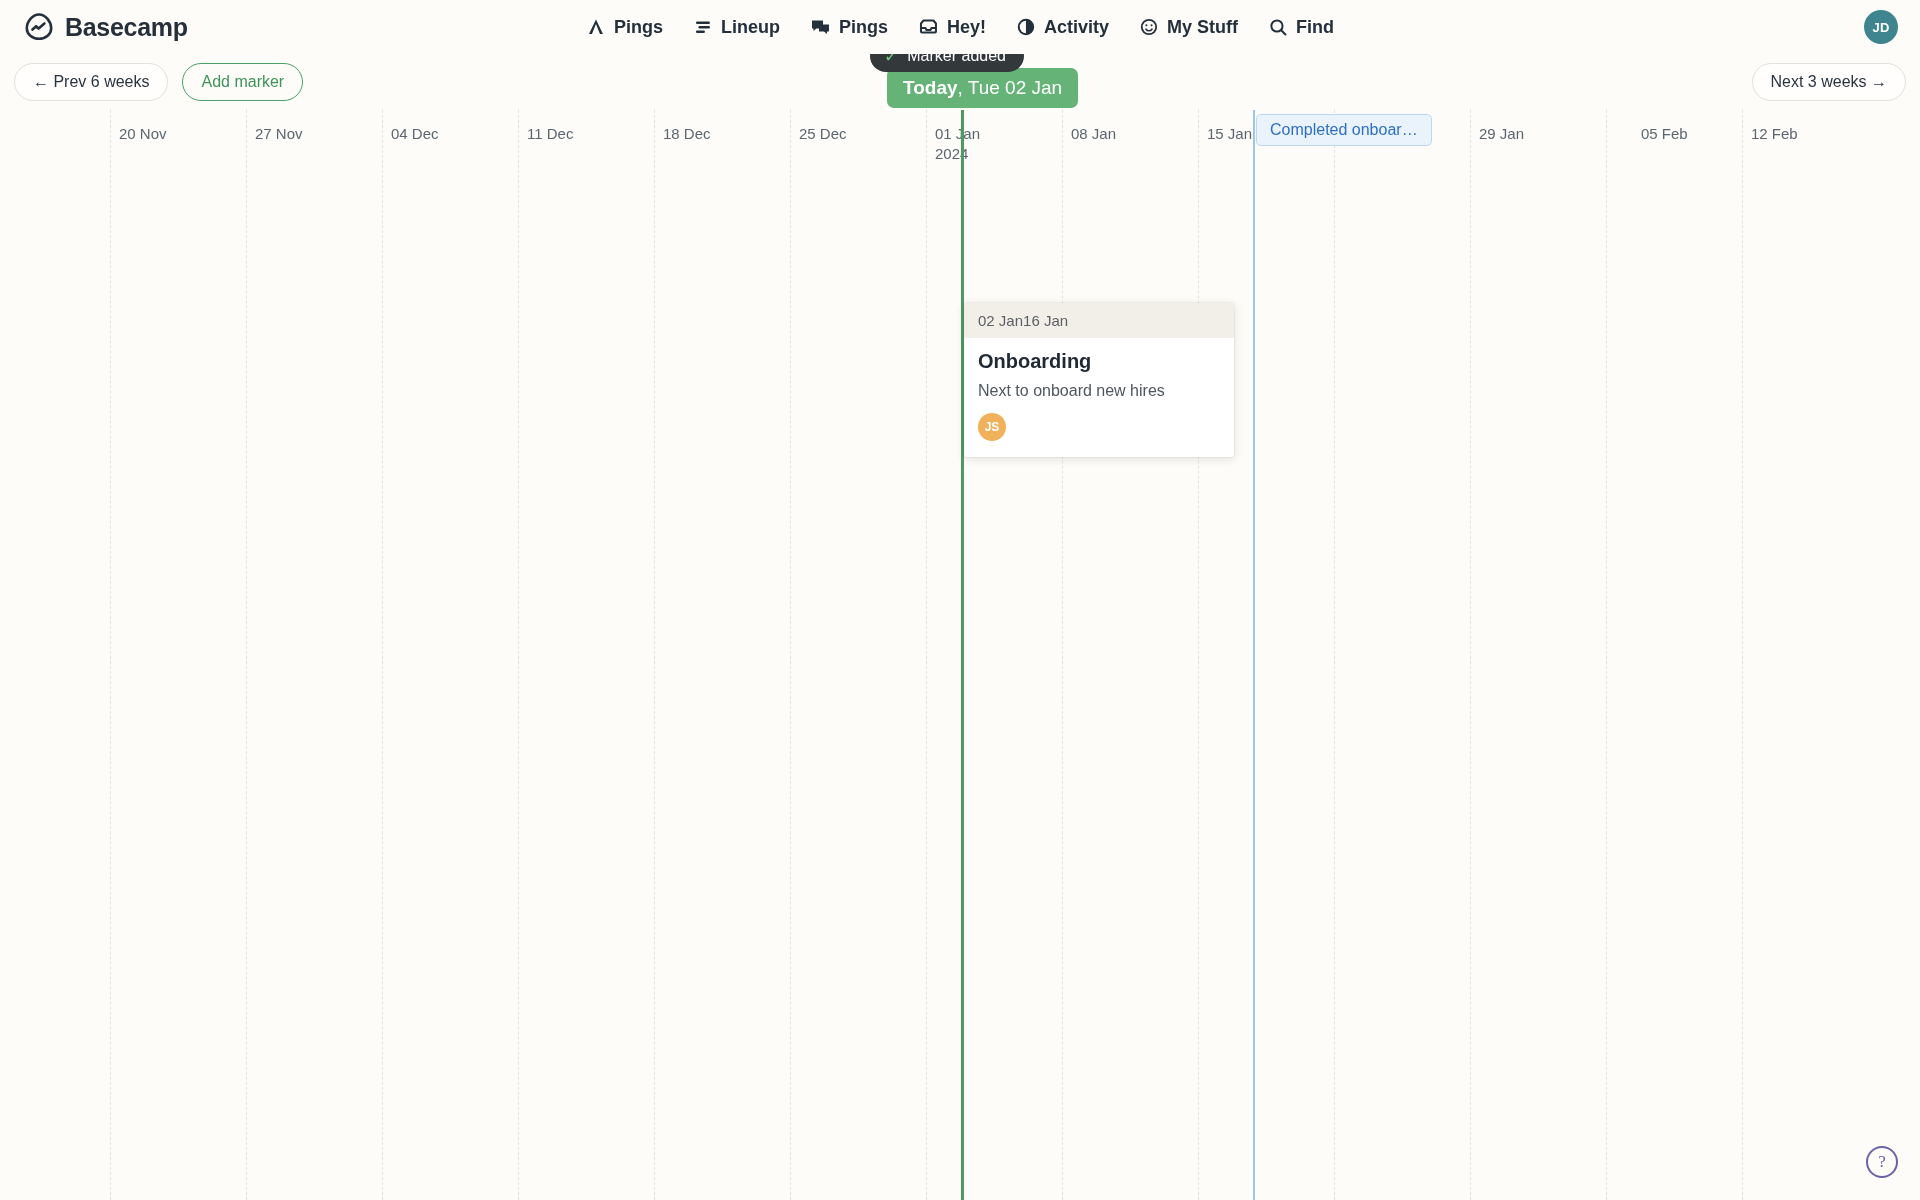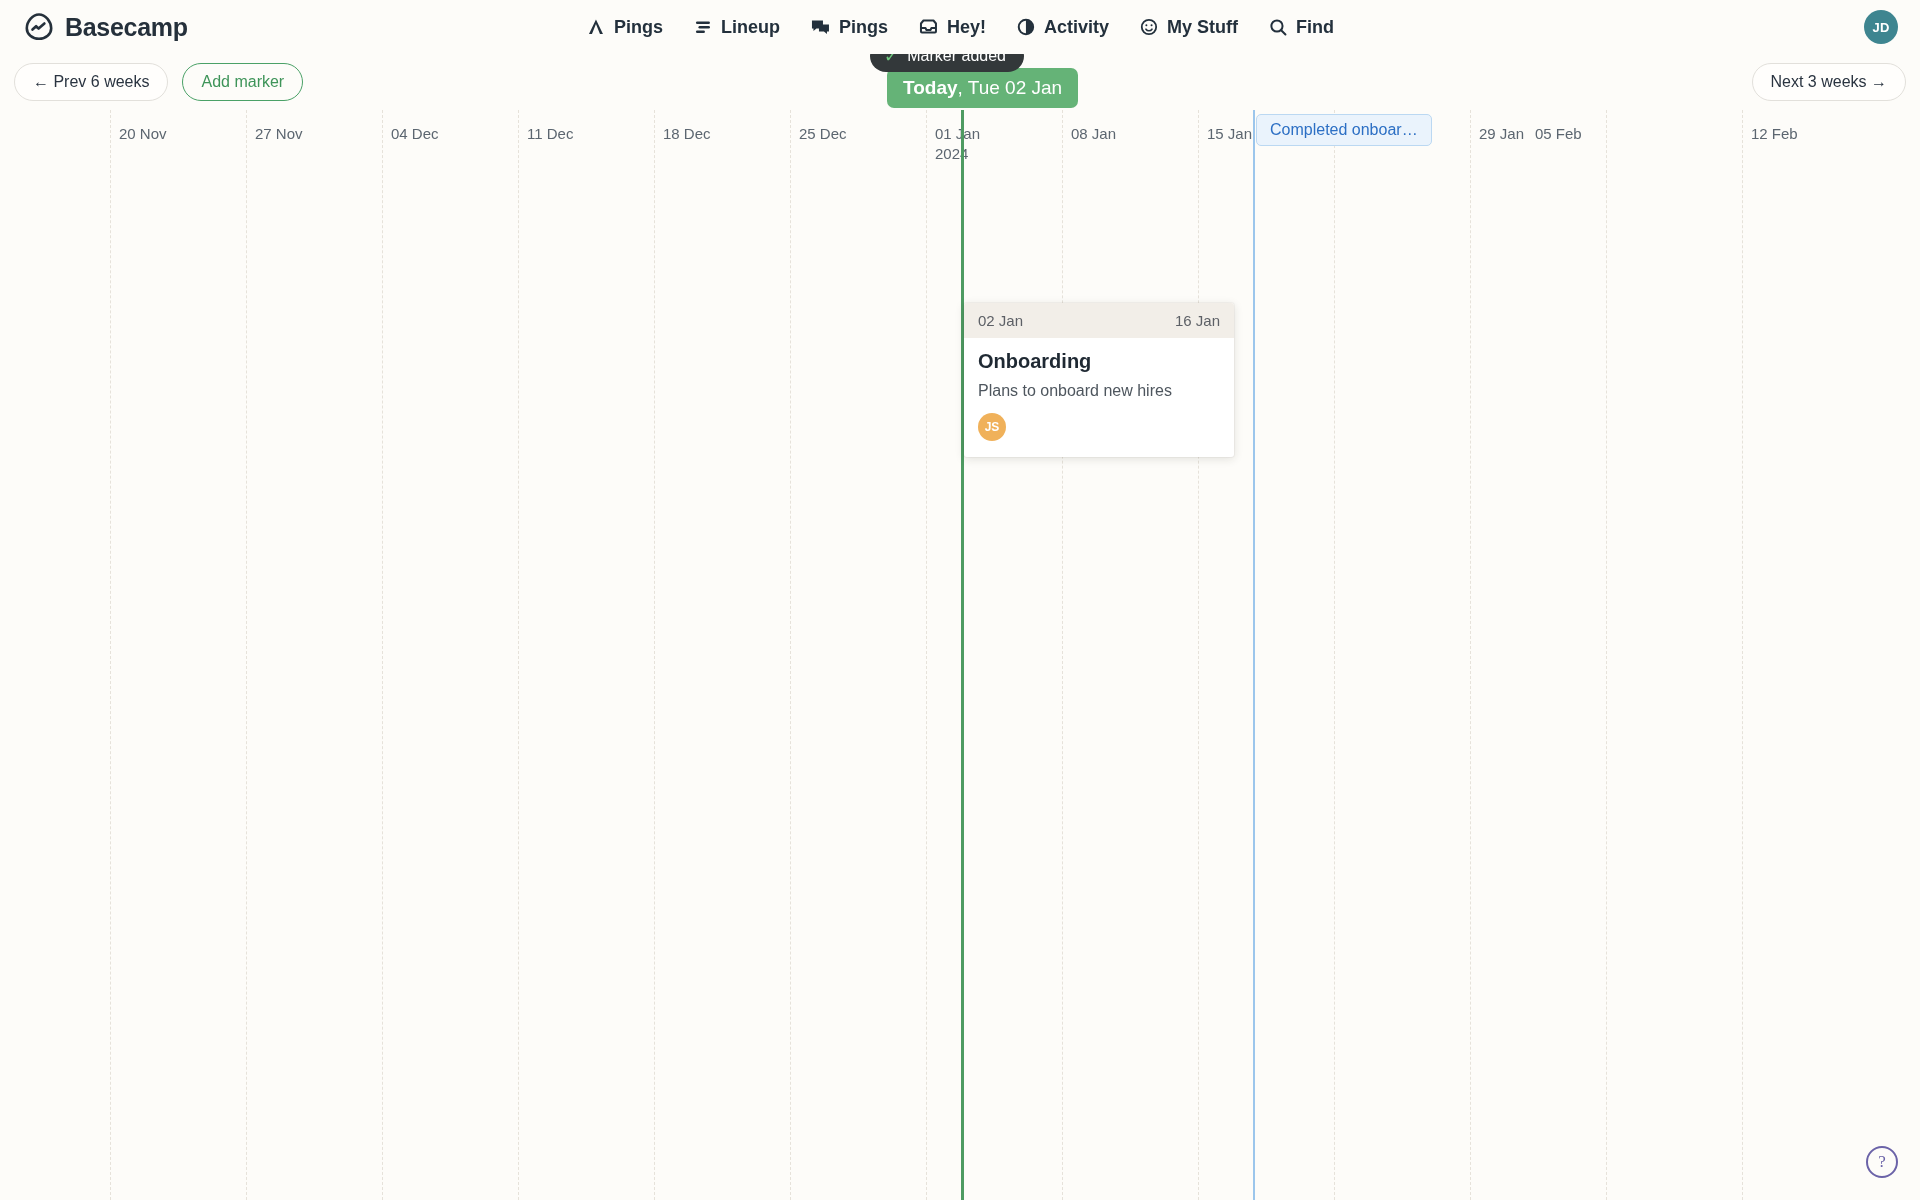--- a/index.html
+++ b/index.html
@@ -202,21 +202,20 @@
     width: 270px;
     background: #FFFFFF;
     border-radius: 3px;
     box-shadow: 0 2px 10px rgba(40,35,25,0.13), 0 0 0 1px rgba(40,35,25,0.04);
     z-index: 25;
     overflow: hidden;
   }
   .card-head {
     background: #F2EEE8;
     display: flex;
-    justify-content: space-between;
     padding: 9px 14px;
     font-size: 15px;
     color: #5D6066;
   }
   .card-body { padding: 12px 14px 16px; }
   .card-title {
     font-size: 20px;
     font-weight: bold;
     color: #1F2933;
     margin-bottom: 9px;
@@ -375,39 +374,39 @@
       <div class="gridlabel" style="left: 926px;"><span>01 Jan</span><span class="yr">2024</span></div>
       <div class="gridcol" style="left: 1062px;"></div>
       <div class="gridlabel" style="left: 1062px;"><span>08 Jan</span></div>
       <div class="gridcol" style="left: 1198px;"></div>
       <div class="gridlabel" style="left: 1198px;"><span>15 Jan</span></div>
       <div class="gridcol" style="left: 1334px;"></div>
       <div class="gridlabel" style="left: 1334px;"><span>22 Jan</span></div>
       <div class="gridcol" style="left: 1470px;"></div>
       <div class="gridlabel" style="left: 1470px;"><span>29 Jan</span></div>
       <div class="gridcol" style="left: 1606px;"></div>
-      <div class="gridlabel" style="left: 1526px;"><span>05 Feb</span></div>
+      <div class="gridlabel" style="left: 1632px;"><span>05 Feb</span></div>
       <div class="gridcol" style="left: 1742px;"></div>
       <div class="gridlabel" style="left: 1742px;"><span>12 Feb</span></div>
     </div>
 
   <div class="today-line" style="left:961px;"></div>
 
   <div class="marker-line" style="left:1253px;"></div>
 
   <div class="marker-pill" style="left:1256px; top:4px;">Completed onboar…</div>
 
   <div class="card" style="left:964px; top:193px;">
     <div class="card-head">
       <span>02 Jan</span>
       <span>16 Jan</span>
     </div>
     <div class="card-body">
       <div class="card-title">Onboarding</div>
-      <div class="card-desc">Plans to onboard new hires</div>
+      <div class="card-desc">Next to onboard new hires</div>
       <div class="card-avatar">JS</div>
     </div>
   </div>
 
   <button class="help-btn">?</button>
 </div>
 
 <div class="toast" style="position:absolute; left:870px; top:40px;">
   <span class="check">✓</span>
   <span>Marker added</span>

